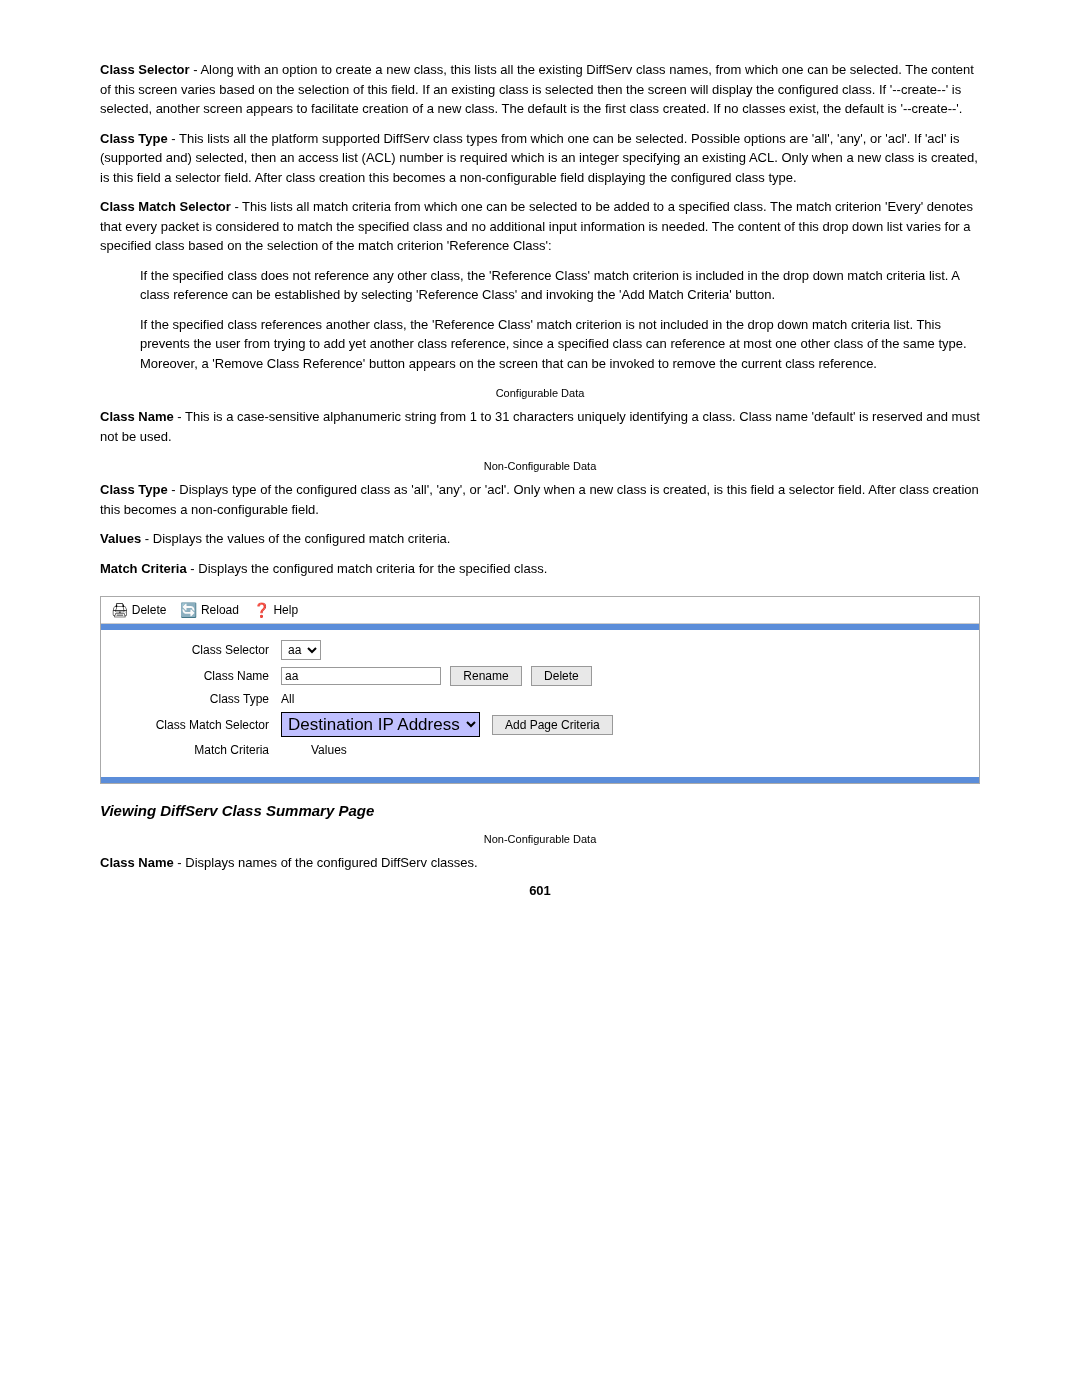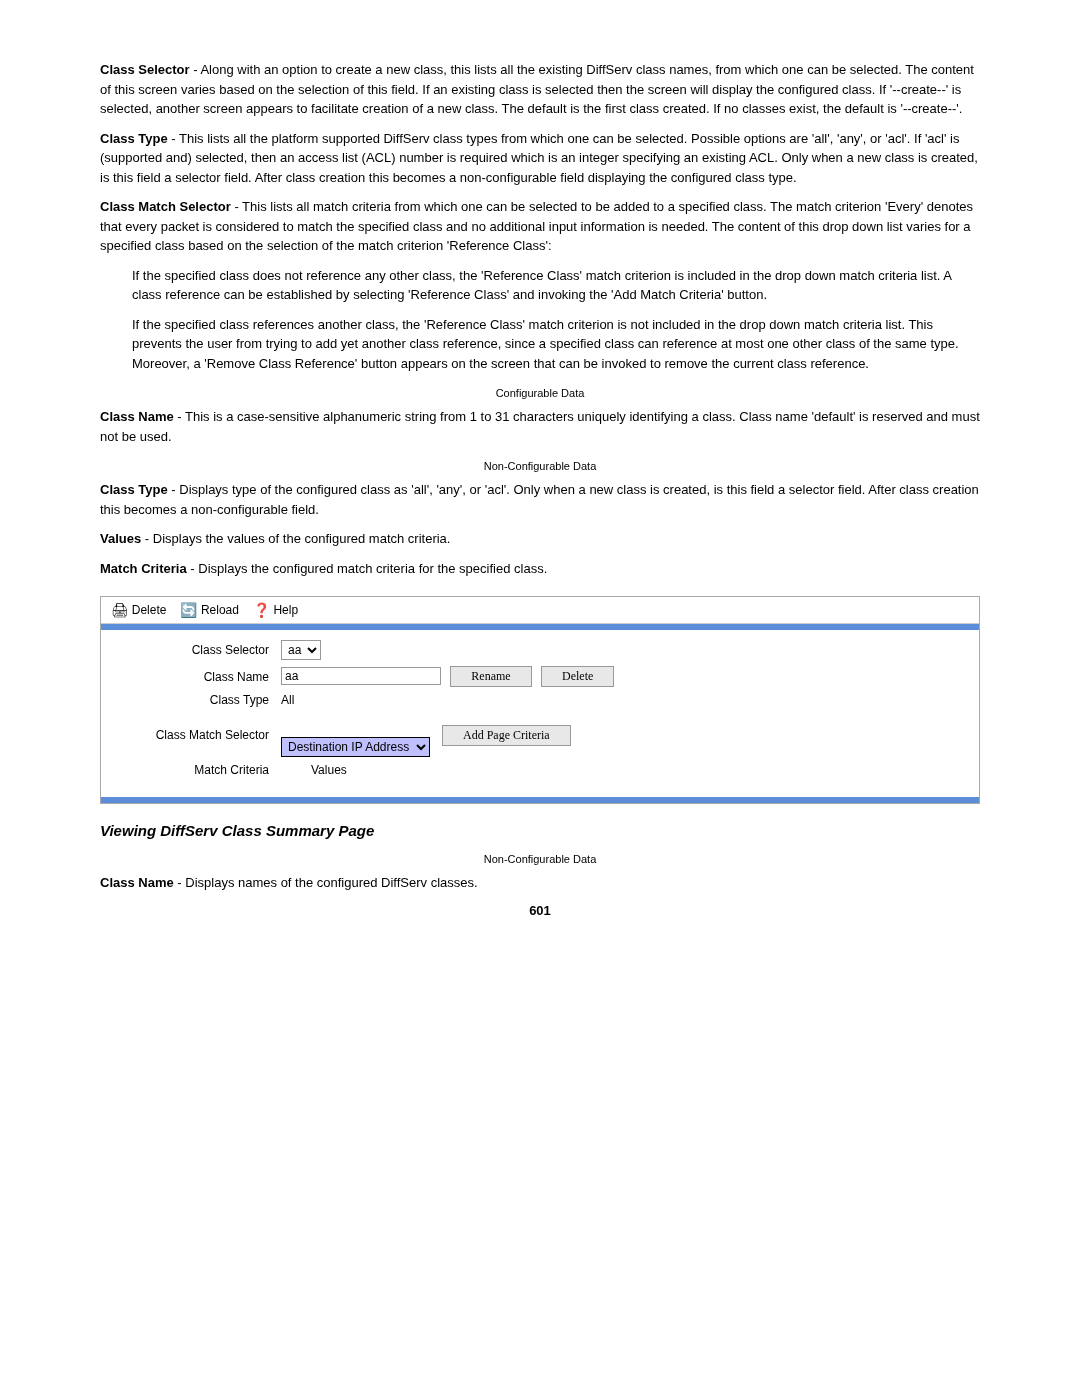--- a/index.html
+++ b/index.html
@@ -13,21 +13,21 @@
     }
     .page {
       padding: 60px 100px 60px 100px;
       max-width: 1080px;
     }
     p {
       margin-bottom: 10px;
       line-height: 1.5;
     }
     .indent-block {
-      margin-left: 32px;
+      margin-left: 40px;
       margin-bottom: 10px;
       line-height: 1.5;
     }
     .section-heading {
       text-align: center;
       font-weight: normal;
       margin: 14px 0 8px 0;
       font-size: 11px;
     }
     .page-number {
@@ -103,36 +103,34 @@
     .form-select {
       border: 1px solid #999;
       font-size: 12px;
       padding: 1px 2px;
       background: #fff;
     }
     .action-btn {
       border: 1px solid #999;
       background: #e8e8e8;
       font-size: 12px;
-      padding: 2px 20px;
+      padding: 2px 12px;
       cursor: pointer;
       margin-left: 6px;
-      font-family: Liberation Serif, serif;
     }
     .match-row {
       display: flex;
       align-items: center;
       gap: 6px;
     }
     .match-selector-select {
       border: 1px solid #000;
       background: #c0c0ff;
-      font-size: 12px;
+      font-size: 17px;
       padding: 1px 2px;
-      margin-top: 24px;
     }
     
     .viewing-title {
       font-style: italic;
       font-weight: bold;
       font-size: 15px;
       margin: 18px 0 10px 0;
     }
     .diffserv-bottom-bar {
       height: 6px;

